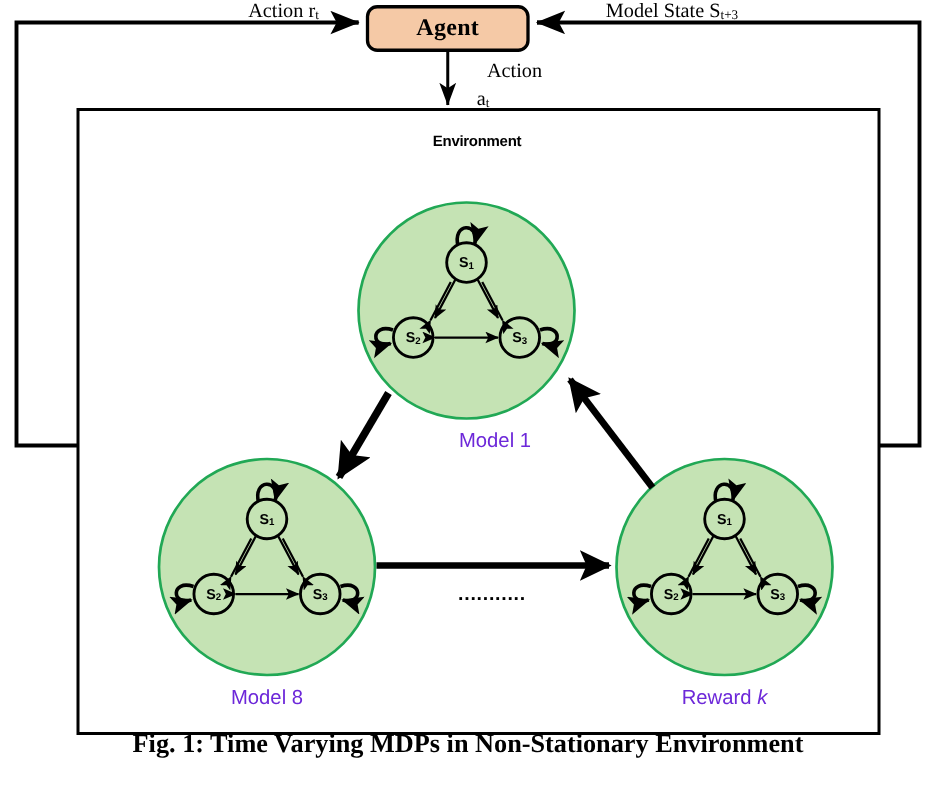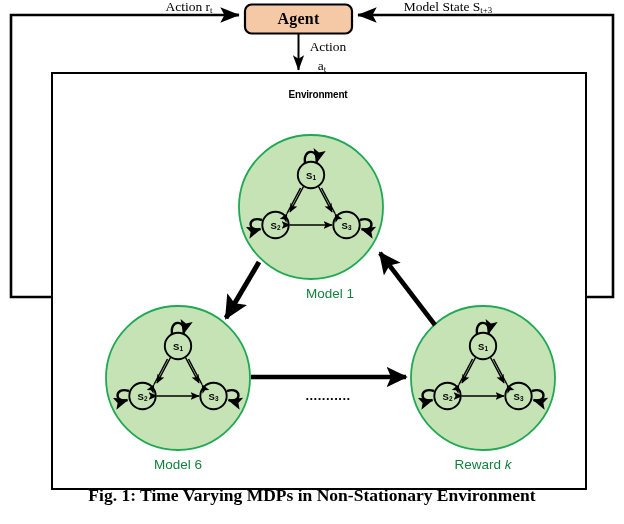--- a/index.html
+++ b/index.html
@@ -47,21 +47,21 @@
   }
   .env-label {
     font-family: "Liberation Sans", sans-serif;
     font-weight: bold;
     font-size: 10px;
     letter-spacing: -0.2px;
   }
   .model-label {
     font-family: "Liberation Sans", sans-serif;
     font-size: 13.5px;
-    color: #15803d;
+    color: #6d28d9;
   }
   .model-label .ital {
     font-style: italic;
   }
   .state-label {
     font-family: "Liberation Sans", sans-serif;
     font-weight: bold;
     font-size: 9.5px;
   }
   .state-label sub {
@@ -208,21 +208,21 @@
   <div class="lbl agent-label center-x" style="left:298.5px; top:11px;">Agent</div>
 
   <div class="lbl edge-label center-x" style="left:189px; top:0px;">
     <span>Action r</span><sub>t</sub>
   </div>
 
   <div class="lbl edge-label center-x" style="left:448px; top:0px;">
     <span>Model State S</span><sub>t+3</sub>
   </div>
 
-  <div class="lbl edge-label center-x" style="left:328px; top:40px;text-align:center;">Action</div>
+  <div class="lbl edge-label center-x" style="left:343px; top:40px;text-align:center;">Action</div>
   <div class="lbl edge-label center-x" style="left:322px; top:59px;">
     <span>a</span><sub>t</sub>
   </div>
 
   <div class="lbl env-label center-x" style="left:318px; top:90px;">Environment</div>
 
   <div class="lbl state-label center-x" style="left:311px; top:170.5px;">
     <span>S</span><sub>1</sub>
   </div>
   <div class="lbl state-label center-x" style="left:275.5px; top:220.5px;">
@@ -238,21 +238,21 @@
   <div class="lbl state-label center-x" style="left:178px; top:341.5px;">
     <span>S</span><sub>1</sub>
   </div>
   <div class="lbl state-label center-x" style="left:142.5px; top:391.5px;">
     <span>S</span><sub>2</sub>
   </div>
   <div class="lbl state-label center-x" style="left:213.5px; top:391.5px;">
     <span>S</span><sub>3</sub>
   </div>
   <div class="lbl model-label center-x" style="left:178px; top:458px;">
-    <span>Model 6</span><span class="ital"></span>
+    <span>Model 8</span><span class="ital"></span>
   </div>
 
   <div class="lbl state-label center-x" style="left:483px; top:341.5px;">
     <span>S</span><sub>1</sub>
   </div>
   <div class="lbl state-label center-x" style="left:447.5px; top:391.5px;">
     <span>S</span><sub>2</sub>
   </div>
   <div class="lbl state-label center-x" style="left:518.5px; top:391.5px;">
     <span>S</span><sub>3</sub>

